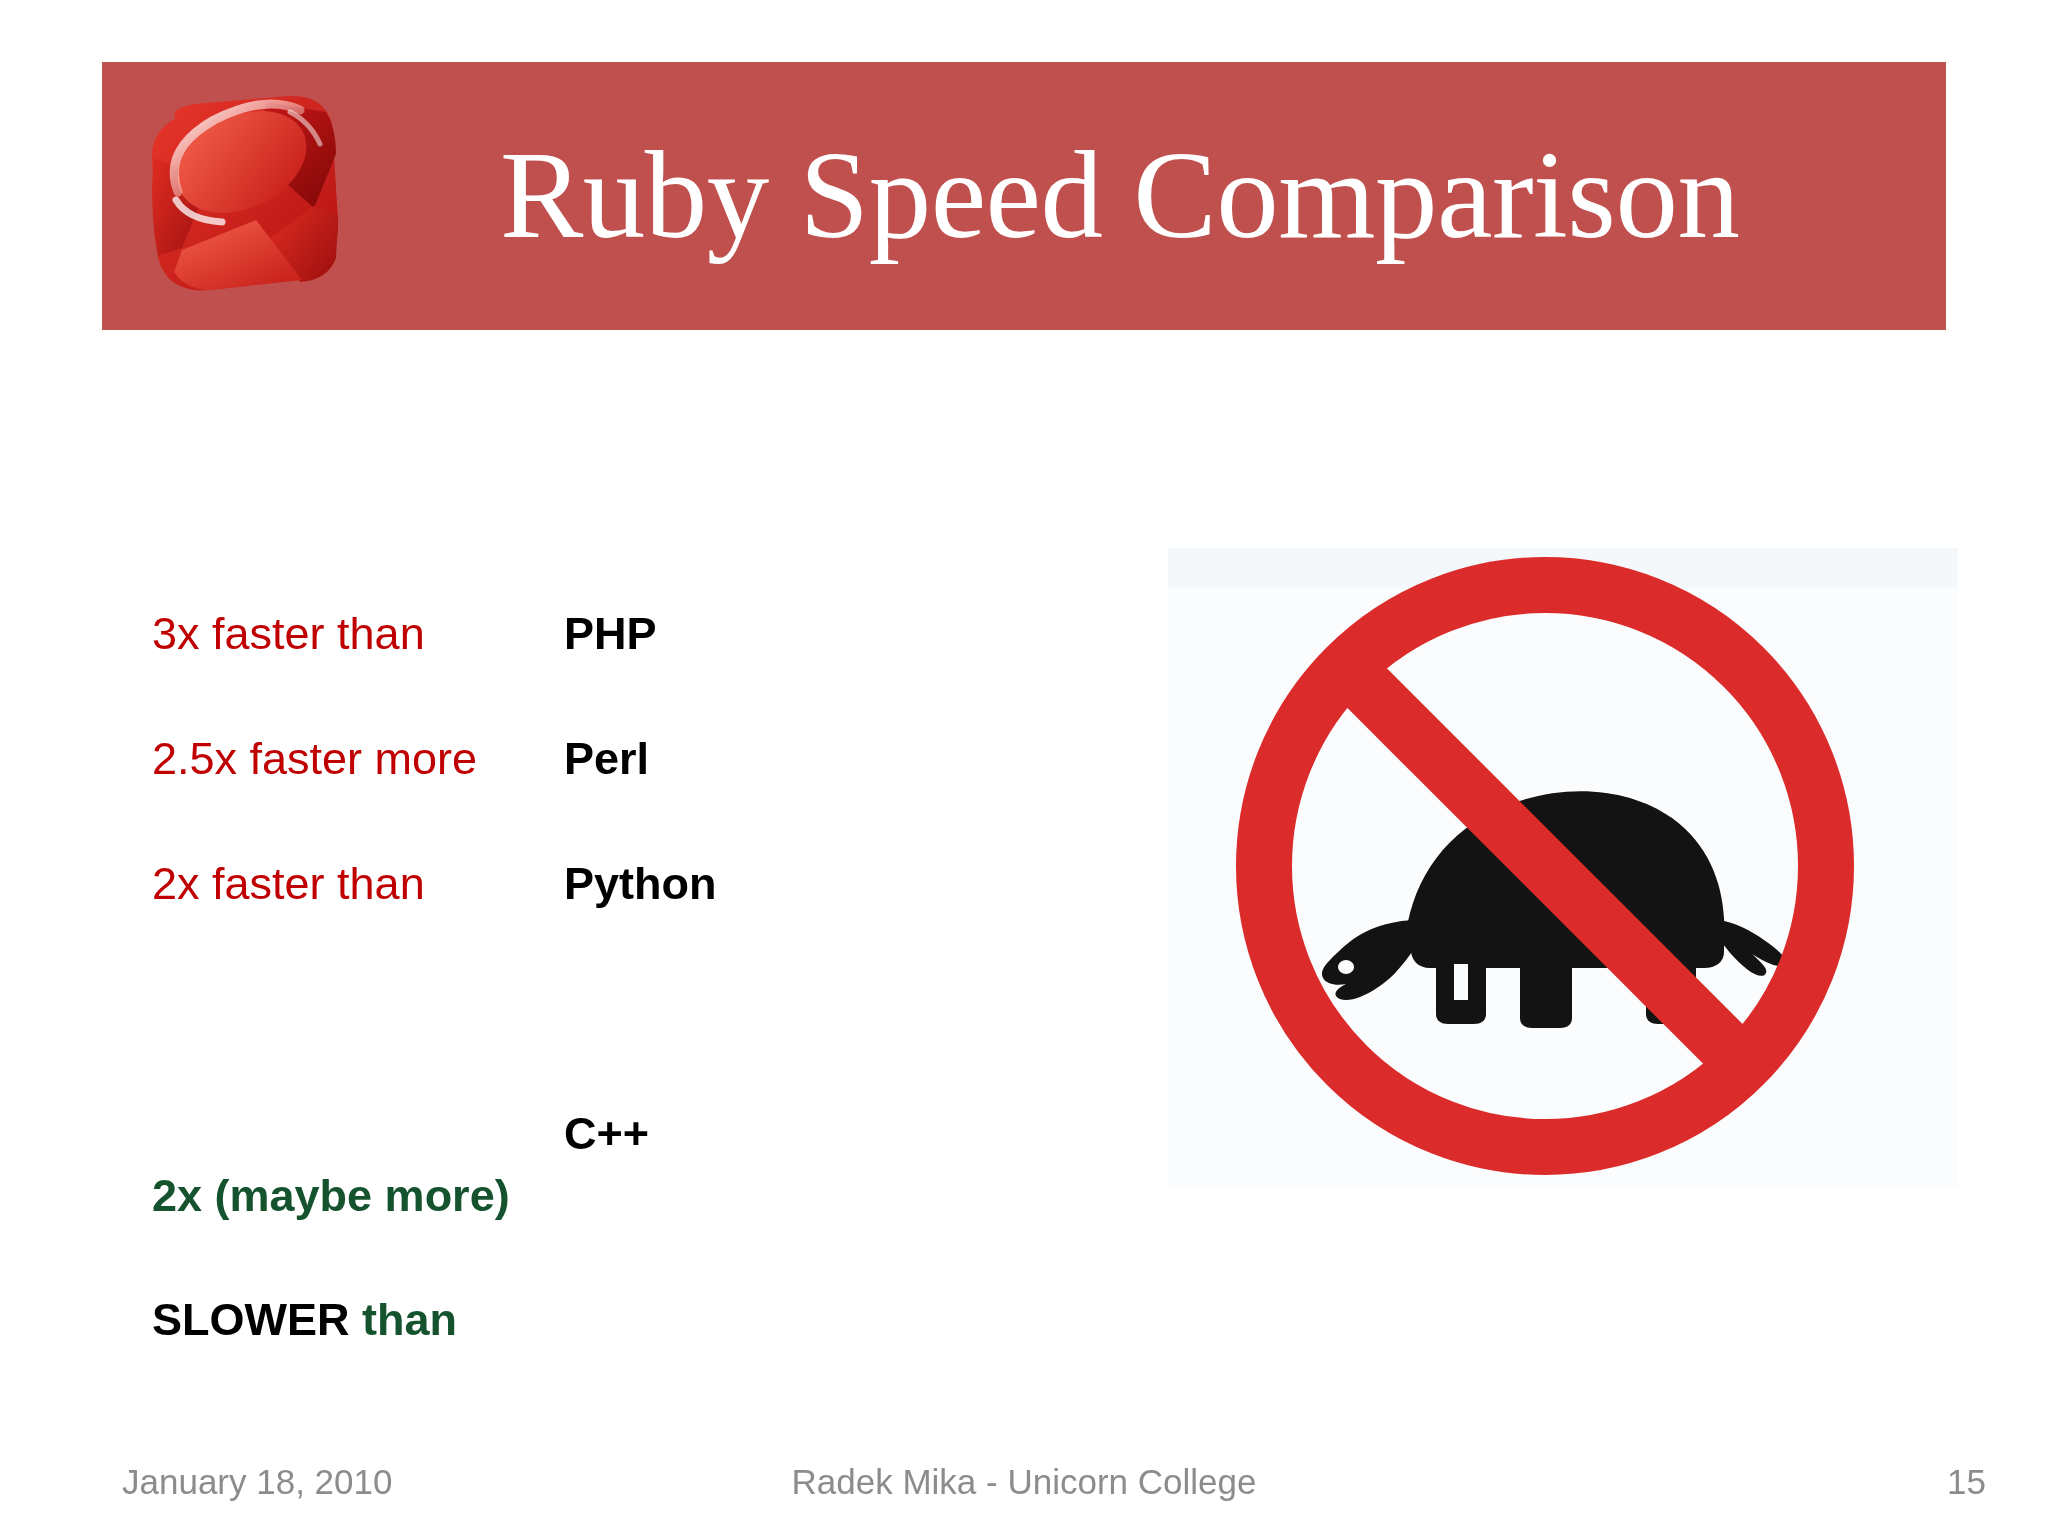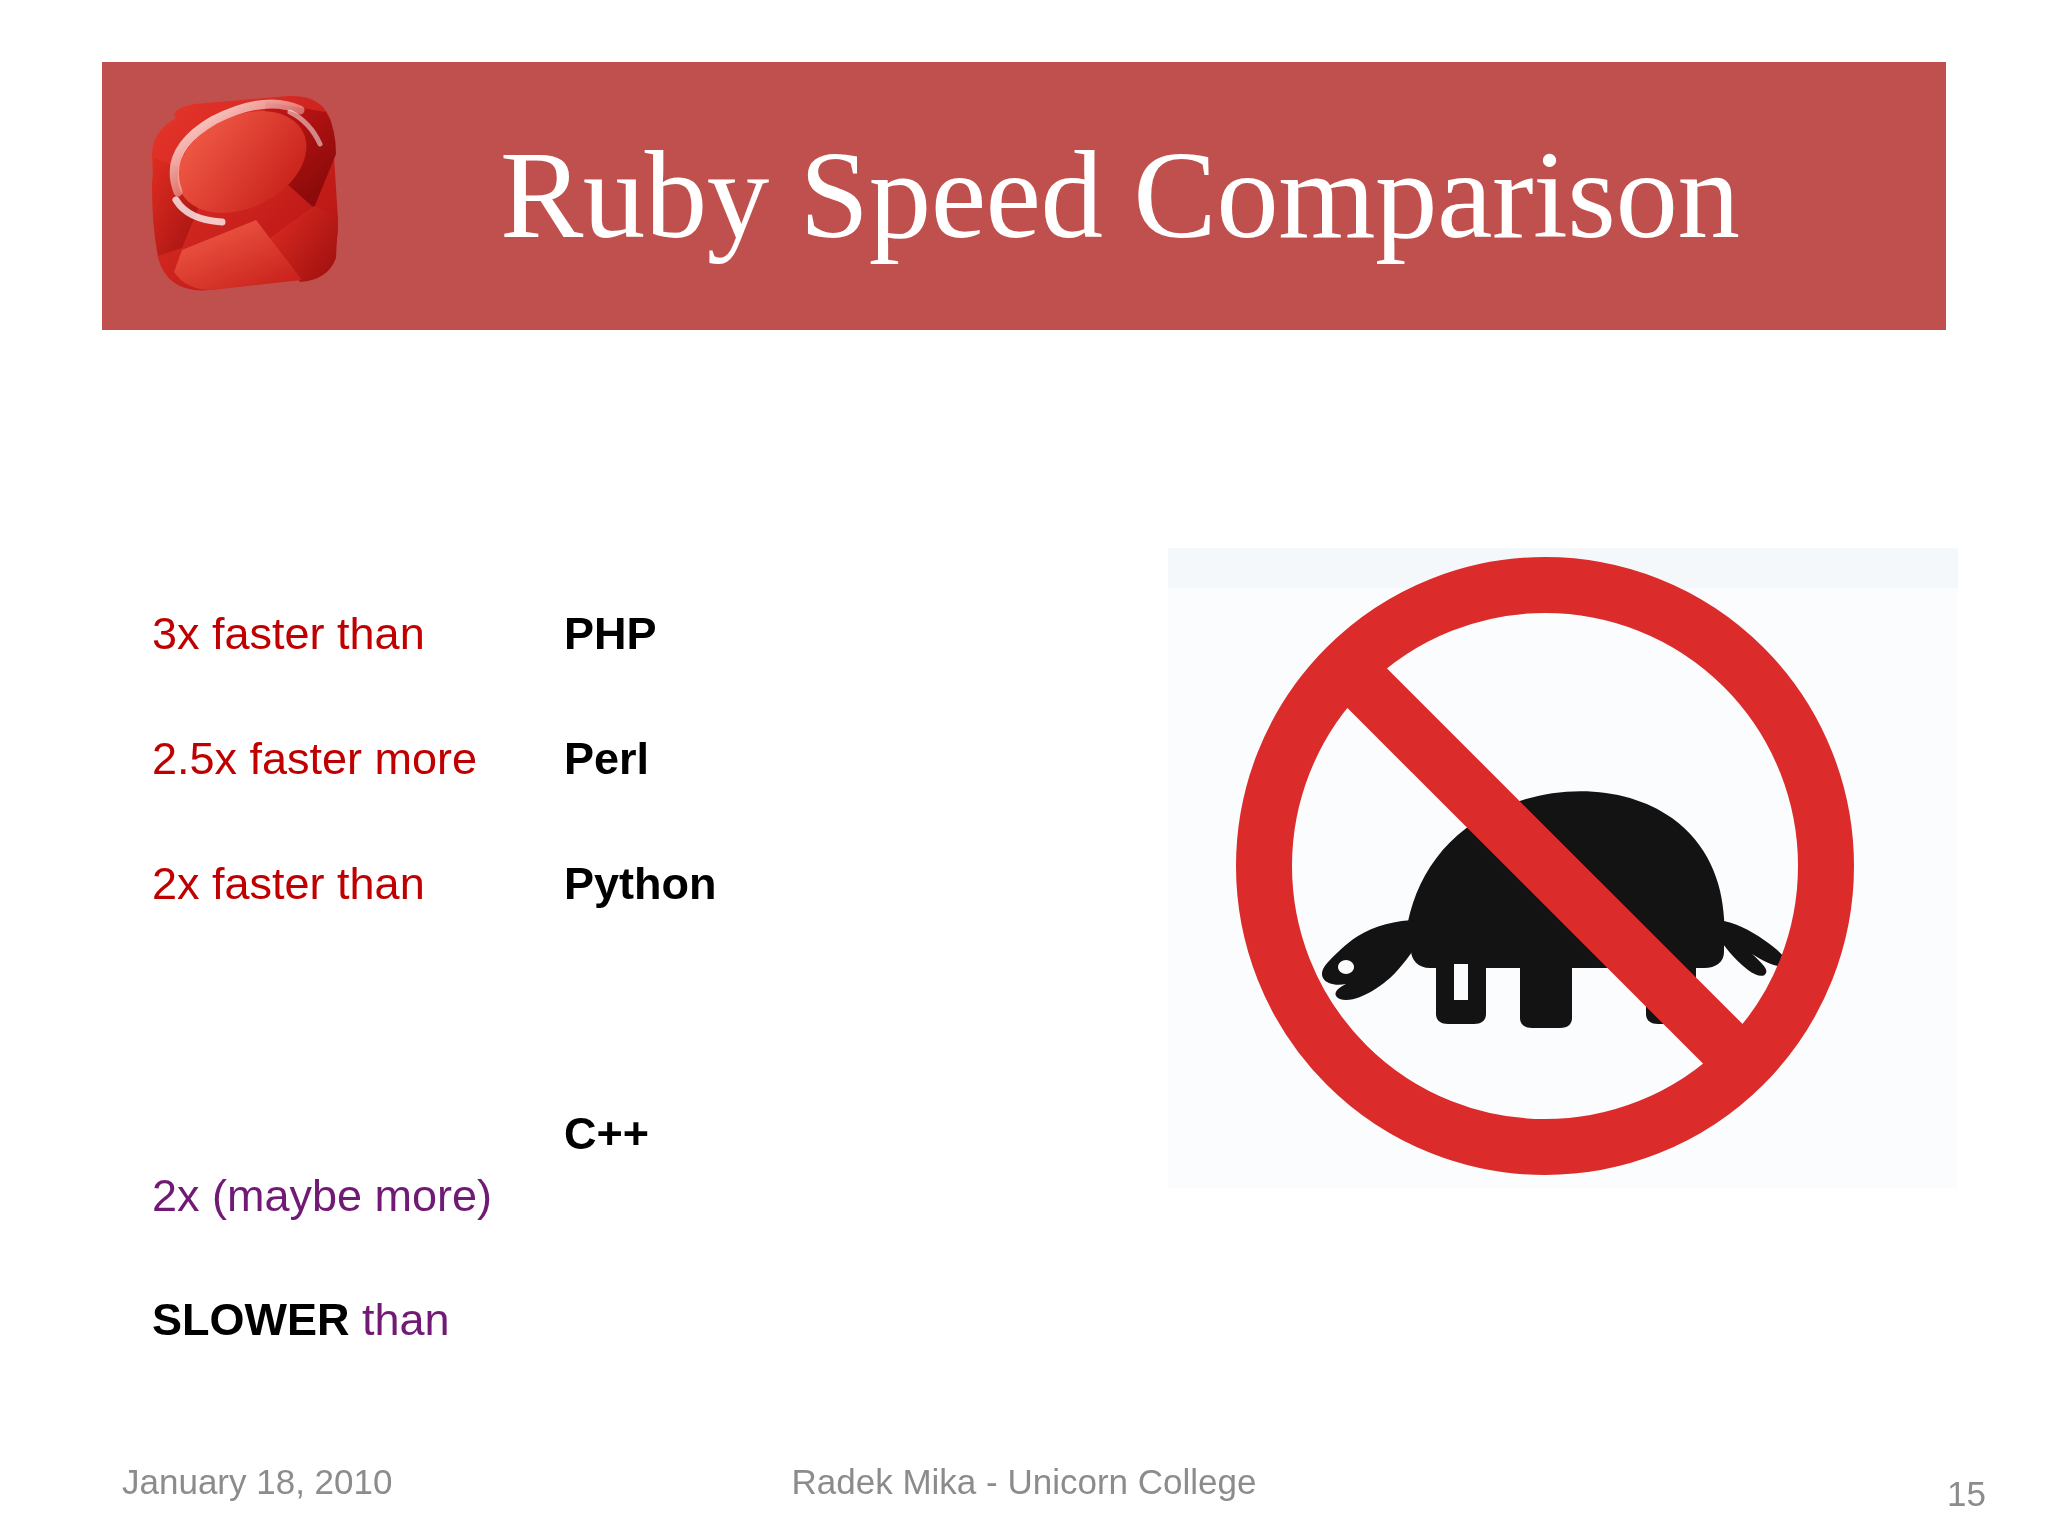--- a/index.html
+++ b/index.html
@@ -85,22 +85,22 @@
     line-height: 62px;
     font-weight: 400;
     white-space: pre-line;
     width: 420px;
   }
   .cmp-measure .strong-slower {
     font-weight: 700;
     color: #000000;
   }
   .cmp-measure .plain-than {
-    font-weight: 400;
-    color: #701a75;
+    font-weight: 700;
+    color: #14532d;
   }
   .cmp-lang {
     position: absolute;
     left: 412px;
     top: 0;
     color: #000000;
     font-size: 45px;
     line-height: 62px;
     font-weight: 700;
     white-space: nowrap;
@@ -139,21 +139,21 @@
     position: absolute;
     left: 0;
     top: 0;
     width: 2048px;
     text-align: center;
     white-space: nowrap;
   }
   .footer-page {
     position: absolute;
     right: 62px;
-    top: 12px;
+    top: 0;
     white-space: nowrap;
     margin-left: 44px;
   }
 </style>
 </head>
 <body>
 
 <div class="slide">
 
   <div class="title-banner">

